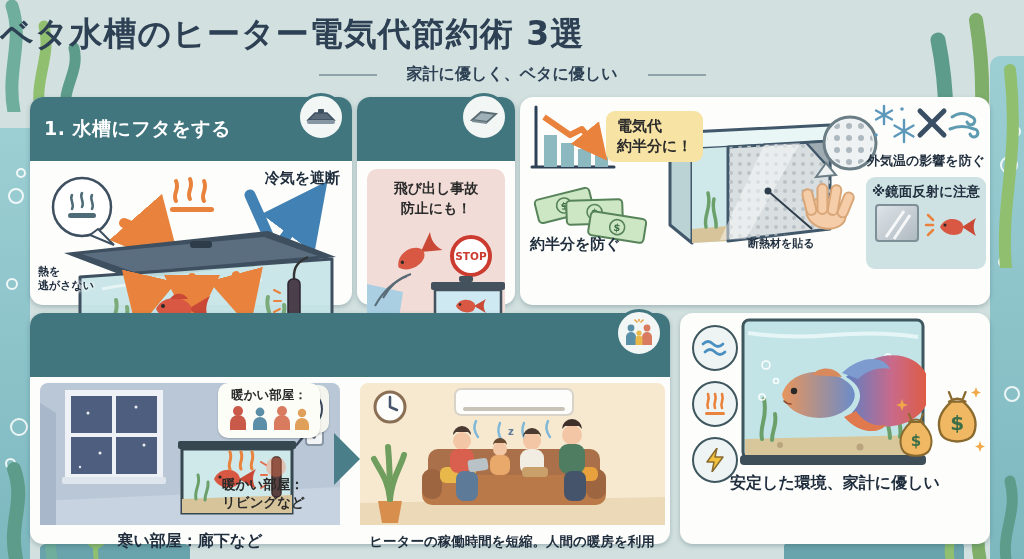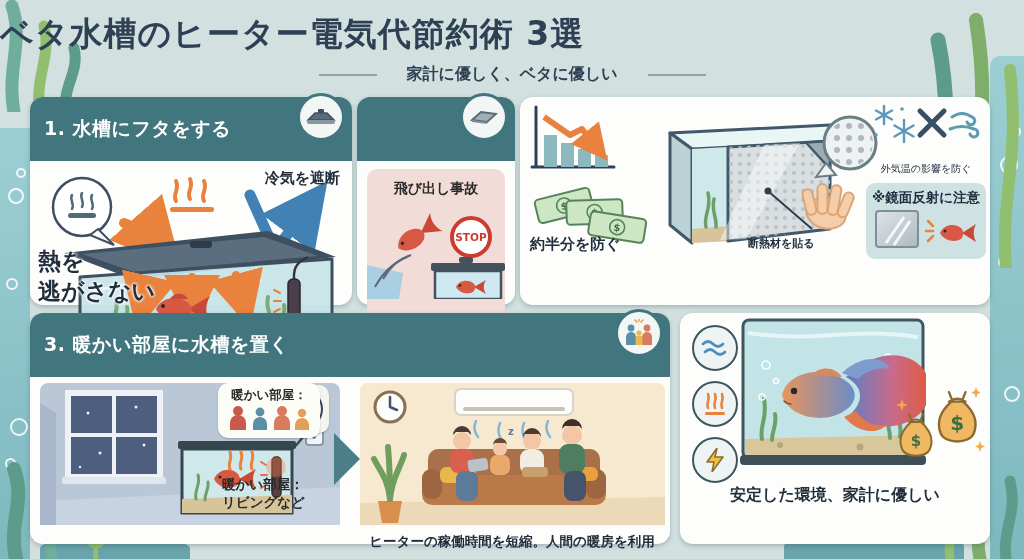--- a/index.html
+++ b/index.html
@@ -33,22 +33,22 @@
   #panel-2 .phead{font-size:18px;}
   .lbl{position:absolute;font-weight:bold;color:#1f2d3d;line-height:1.3;}
   .halo{text-shadow:0 0 3px #fff,0 0 3px #fff,0 0 4px #fff;}
   
   #jump-card{position:absolute;left:10px;top:8px;width:138px;height:152px;background:#f1dcd7;border-radius:10px;}
   #jump-text{padding-top:10px;text-align:center;font-weight:bold;font-size:14px;line-height:1.4;color:#2a2a2a;}
   
   #badge-half{position:absolute;left:86px;top:14px;background:#f7e3a4;border-radius:9px;padding:5px 11px;
               font-weight:bold;font-size:15px;line-height:1.35;color:#2a2a2a;}
   #col-right2{position:absolute;left:346px;top:4px;width:120px;text-align:center;}
-  #label-outside{font-weight:normal;font-size:10px;margin-top:11px;}
-  #note-mirror{margin-top:7px;background:#cfe2e3;border-radius:9px;padding:6px 4px 4px;}
+  #label-outside{font-weight:bold;font-size:13px;margin-top:1px;}
+  #note-mirror{margin-top:7px;background:#cfe2e3;border-radius:9px;padding:6px 4px 20px;}
   #note-mirror-title{font-weight:bold;font-size:13.5px;}
   
   #scene-cold{position:absolute;left:10px;top:6px;}
   #scene-warm{position:absolute;left:330px;top:6px;}
   #arrow-mid{position:absolute;left:304px;top:56px;width:0;height:0;
              border-top:26px solid transparent;border-bottom:26px solid transparent;border-left:26px solid #4a7f8a;}
   #bubble-on{position:absolute;left:190px;top:8px;display:flex;align-items:center;gap:4px;
              background:#f4f5ee;border-radius:10px;padding:4px 6px;box-shadow:0 1px 2px rgba(0,0,0,.2);}
   #bubble-on-text{font-weight:bold;font-size:13px;line-height:1.25;color:#2a2a2a;}
   .plug-circle{width:40px;height:40px;border-radius:50%;background:#fff;border:2.5px solid #3a4a5c;
@@ -56,21 +56,21 @@
   #caption-cold{position:absolute;left:10px;top:154px;width:300px;text-align:center;font-weight:bold;font-size:16px;}
   #caption-warm{position:absolute;left:326px;top:156px;width:312px;text-align:center;font-weight:bold;font-size:13.5px;}
   #bubble-warm{position:absolute;left:188px;top:6px;background:#fdfdf8;border-radius:10px;padding:4px 8px;
                box-shadow:0 1px 2px rgba(0,0,0,.2);text-align:center;}
   #bubble-warm-text{font-weight:bold;font-size:12.5px;color:#2a2a2a;}
   #warm-room-label{position:absolute;left:192px;top:72px;width:112px;}
   #warm-room-label .t{font-weight:bold;font-size:13.5px;line-height:1.35;color:#2a2a2a;}
   
   .sum-circle{position:absolute;left:12px;width:46px;height:46px;border-radius:50%;background:#eef4f4;
               border:2.5px solid #3e565e;display:flex;align-items:center;justify-content:center;box-sizing:border-box;}
-  #caption-summary{position:absolute;left:0;top:160px;width:310px;text-align:center;font-weight:bold;font-size:16px;margin-top:12px;}
+  #caption-summary{position:absolute;left:0;top:160px;width:310px;text-align:center;font-weight:bold;font-size:16px;}
 </style>
 </head>
 <body>
 
 <div id="stage">
 
   <div id="water-left" class="water">
     <span class="bub" style="left:8px;top:60px;width:12px;height:12px;"></span>
     <span class="bub" style="left:16px;top:40px;width:6px;height:6px;"></span>
     <span class="bub" style="left:6px;top:150px;width:8px;height:8px;"></span>
@@ -194,40 +194,41 @@
 
         <path d="M264,118 C263,104 270,100 278,96" stroke="#333" stroke-width="2.5" fill="none"></path>
         <rect x="258" y="118" width="12" height="46" rx="5" fill="#4a3f4a" stroke="#2e2630" stroke-width="1.5"></rect>
         <g stroke="#e8823c" stroke-width="2" stroke-linecap="round">
           <path d="M250,132 l-6,-3"></path>
             <path d="M251,140 l-7,0"></path>
             <path d="M250,148 l-6,3"></path>
         </g>
       </svg>
       <div class="lbl" style="top:8px;right:12px;font-size:15px;">冷気を遮断</div>
-      <div class="lbl halo" style="top:86px;left:8px;font-size:23px;">
+      <div class="lbl halo" style="top:104px;left:8px;font-size:11px;">
         <div>熱を</div>
         <div>逃がさない</div>
       </div>
     </div>
   </div>
 
   <div id="panel-jump" class="panel">
     <div class="phead">
       <span class="hicon">
         <svg width="30" height="16" viewBox="0 0 30 16">
           <polygon points="3,11 12,3 27,5 18,13" fill="#9fb0b8" stroke="#5a6b72" stroke-width="1.8"></polygon>
           <polygon points="3,11 18,13 18,15 3,13" fill="#7e8f98"></polygon>
         </svg>
       </span>
     </div>
     <div class="pbody" style="height:168px;">
       <div id="jump-card">
         <div id="jump-text">
           <div>飛び出し事故</div>
+          <div>防止にも！</div>
         </div>
         <svg width="138" height="100" viewBox="0 0 138 100" style="display:block;">
           <polygon points="0,66 36,74 32,100 0,100" fill="#aacfe3"></polygon>
           <path d="M16,80 q10,-18 28,-24" stroke="#5a6b78" stroke-width="2" fill="none"></path>
           <path d="M8,88 q12,-22 32,-30" stroke="#5a6b78" stroke-width="2" fill="none"></path>
           <g transform="translate(48,38) rotate(-35)">
             <path d="M7,0 L26,-11 C22,-3 22,3 26,11 Z" fill="#c94936"></path>
             <path d="M-20,0 C-16,-10 -2,-12 6,-6 C11,-2 11,3 6,7 C-2,12 -16,9 -20,0 Z" fill="#d95843"></path>
             <circle cx="-14" cy="-2" r="1.7" fill="#2a2a2a"></circle>
           </g>
@@ -310,20 +311,24 @@
             <rect x="10" y="2" width="10" height="30" rx="5" transform="rotate(-14 15 17)"></rect>
             <rect x="22" y="0" width="10" height="30" rx="5" transform="rotate(-4 27 15)"></rect>
             <rect x="34" y="4" width="10" height="26" rx="5" transform="rotate(8 39 17)"></rect>
           </g>
         </g>
 
         <polygon points="306,66 296,80 316,78" fill="#eef2f3" stroke="#6b7d85" stroke-width="2"></polygon>
         <circle cx="330" cy="46" r="26" fill="#eef2f3" stroke="#6b7d85" stroke-width="3"></circle>
         <circle cx="330" cy="46" r="23" fill="url(#bw2)"></circle>
       </svg>
+      <div id="badge-half">
+        <div>電気代</div>
+        <div>約半分に！</div>
+      </div>
       <div class="lbl" style="left:10px;top:138px;font-size:15px;">約半分を防ぐ</div>
       <div class="lbl" style="left:228px;top:140px;font-size:11px;">断熱材を貼る</div>
       <div id="col-right2">
         <svg width="116" height="46" viewBox="0 0 116 46">
           <g stroke="#5d98bb" stroke-width="2.4" stroke-linecap="round">
             <g transform="translate(16,14)">
                 <path d="M0,-9 V9 M-8,-4.5 L8,4.5 M-8,4.5 L8,-4.5"></path>
               </g>
             <g transform="translate(36,30)">
                 <path d="M0,-11 V11 M-9.5,-5.5 L9.5,5.5 M-9.5,5.5 L9.5,-5.5"></path>
@@ -363,21 +368,20 @@
               <circle cx="-11" cy="-2" r="1.5" fill="#2a2a2a"></circle>
             </g>
           </svg>
         </div>
       </div>
     </div>
   </div>
 
   <div id="panel-3" class="panel">
     <div class="phead">
-      <span>3. 暖かい部屋に水槽を置く</span>
       <span class="hicon">
         <svg width="30" height="28" viewBox="0 0 30 28">
           <g stroke="#e8a13c" stroke-width="1.6" stroke-linecap="round">
               <path d="M13,3 l-2,-2"></path>
               <path d="M15,2 v-2"></path>
               <path d="M17,3 l2,-2"></path>
             </g>
           <circle cx="7" cy="9" r="3.4" fill="#5b8fa8"></circle>
             <path d="M2,26 v-8 a5,5 0 0 1 10,0 v8 z" fill="#5b8fa8"></path>
           <circle cx="23" cy="9" r="3.4" fill="#d97b5f"></circle>
@@ -526,20 +530,21 @@
         <svg width="40" height="22" viewBox="0 0 40 22">
           <g stroke="#e8823c" stroke-width="3" fill="none" stroke-linecap="round">
             <path d="M8,20 c-3,-6 3,-9 0,-17"></path>
               <path d="M19,20 c-3,-6 3,-9 0,-17"></path>
               <path d="M30,20 c-3,-6 3,-9 0,-17"></path>
           </g>
         </svg>
         <div class="t">暖かい部屋：</div>
         <div class="t">リビングなど</div>
       </div>
+      <div id="caption-cold">寒い部屋：廊下など</div>
       <div id="caption-warm">ヒーターの稼働時間を短縮。人間の暖房を利用</div>
     </div>
   </div>
 
   <div id="panel-summary" class="panel">
     <div class="pbody" style="height:191px;">
       <div class="sum-circle" style="top:12px;">
         <svg width="28" height="20" viewBox="0 0 28 20">
           <g stroke="#4a8fbf" stroke-width="2.6" fill="none" stroke-linecap="round">
             <path d="M2,6 q5,-5 10,0 t10,0"></path>

